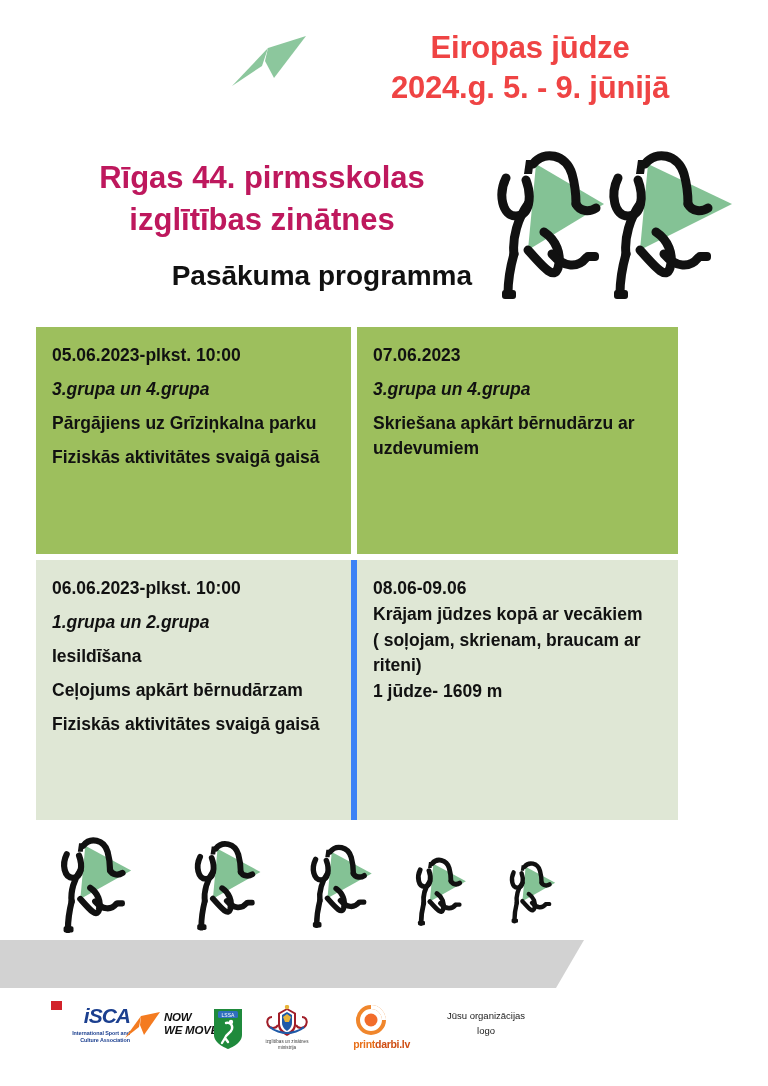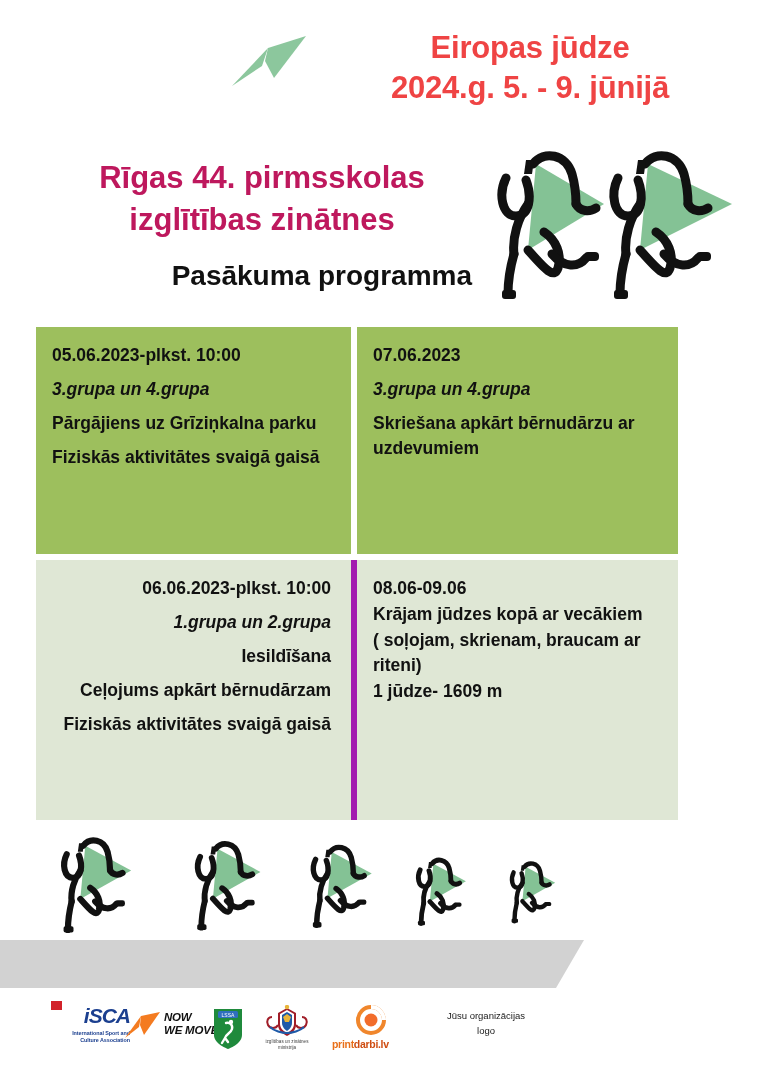--- a/index.html
+++ b/index.html
@@ -89,21 +89,21 @@
   }
   .row-dark td {
     background: #9dbf5d;
     height: 233px;
   }
   .row-light td {
     background: #dfe7d5;
     height: 260px;
   }
   .row-dark td:first-child { border-right: 6px solid #ffffff; }
-  .row-light td:first-child { border-right: 6px solid #a21caf; text-align: right; }
+  .row-light td:first-child { border-right: 6px solid #3b82f6; }
   .row-dark td { border-bottom: 6px solid #ffffff; }
 
   .cell-line {
     color: #111111;
     font-weight: bold;
     font-size: 17.5px;
     line-height: 25px;
     margin: 0 0 9px 0;
   }
   .cell-line.italic {
@@ -200,21 +200,21 @@
     font-size: 4.6px;
     color: #444444;
     line-height: 6.2px;
   }
   .logo-print { position: absolute; left: 332px; top: 10px; width: 78px; height: 50px; }
   .print-text {
     position: absolute;
     left: 0;
     top: 33px;
     width: 78px;
-    text-align: left;
+    text-align: right;
     font-size: 10.5px;
     font-weight: bold;
     color: #e8701a;
     letter-spacing: -0.3px;
   }
   .print-text b { color: #cf4d12; }
   .org-placeholder {
     position: absolute;
     left: 396px;
     top: 13px;

